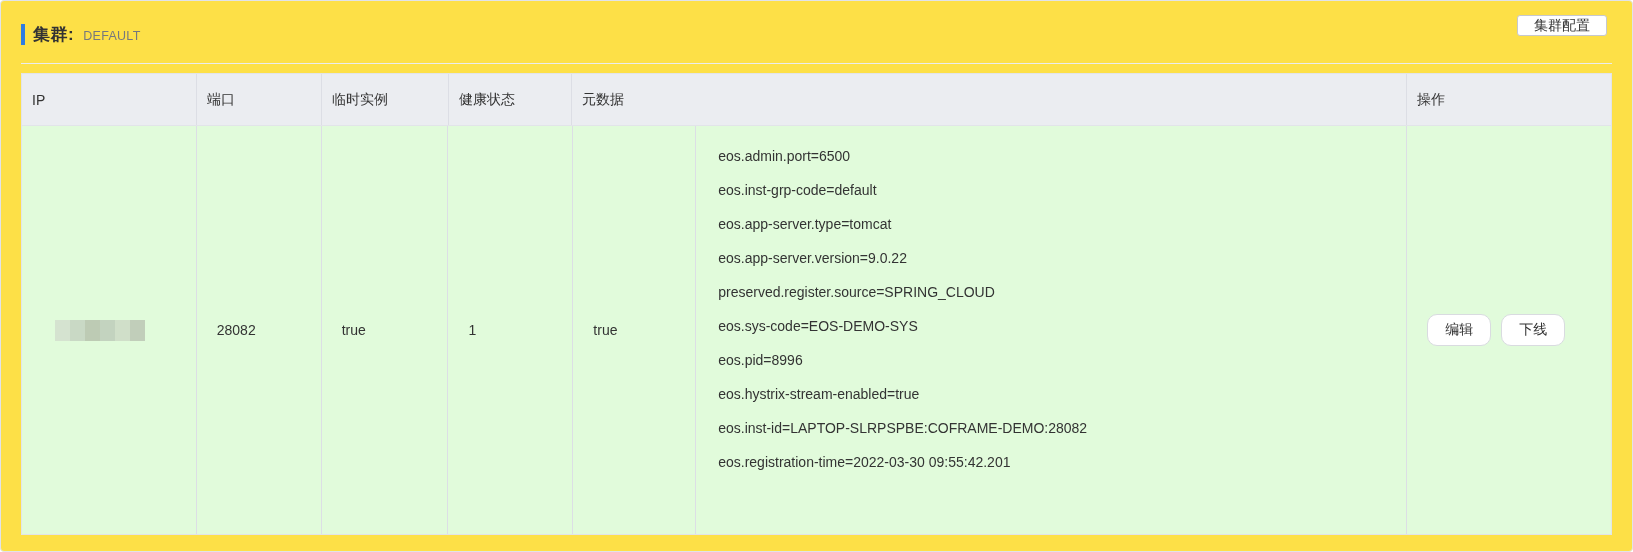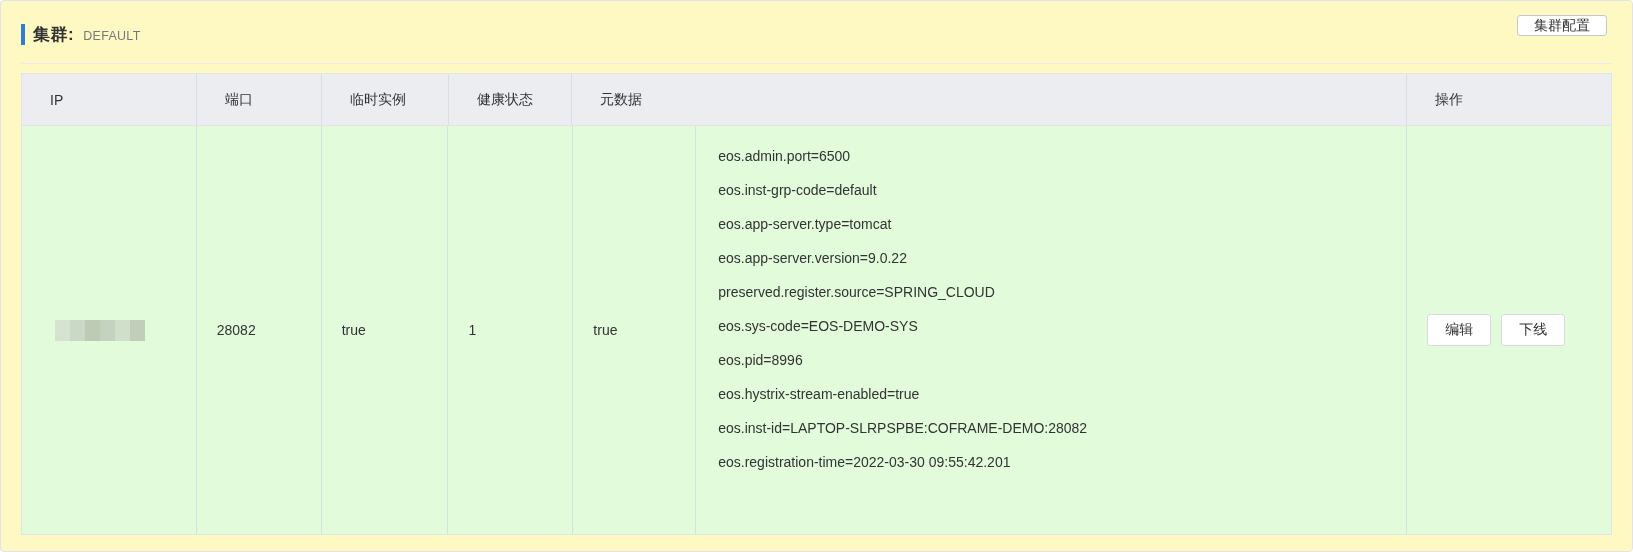--- a/index.html
+++ b/index.html
@@ -7,21 +7,21 @@
   body {
     font-family: "Liberation Sans", "DejaVu Sans", sans-serif;
     color: #333;
     width: 1633px;
     height: 552px;
   }
   .card {
     position: relative;
     width: 1633px;
     height: 552px;
-    background: #fef9c3;
+    background: #fde047;
     border: 1px solid #e1e3e8;
     border-radius: 4px;
   }
   
   .page-header {
     position: relative;
     height: 63px;
     margin: 0 20px;
     border-bottom: 1px solid #eaecef;
     display: flex;
@@ -85,21 +85,21 @@
   .col-ip       { width: 175px; }
   .col-port     { width: 125px; }
   .col-ephemeral{ width: 127px; }
   .col-weight   { width: 125px; }
   .col-healthy  { width: 123px; }
   .col-meta     { width: 712px; flex: 1 1 auto; }
   .col-actions  { width: 204px; }
   .t-head .cell {
     display: flex;
     align-items: center;
-    padding-left: 28px;
+    padding-left: 10px;
     font-size: 14px;
     color: #333;
   }
   .t-row .cell-val {
     display: flex;
     align-items: center;
     padding-left: 20px;
     font-size: 14px;
     color: #333;
   }
@@ -113,21 +113,21 @@
     display: flex;
     align-items: center;
     padding-left: 20px;
     gap: 10px;
   }
   .row-btn {
     height: 32px;
     padding: 0 17px;
     background: #fff;
     border: 1px solid #d9dbe0;
-    border-radius: 3px;
+    border-radius: 10px;
     font-size: 14px;
     color: #333;
     font-family: inherit;
     cursor: pointer;
   }
   
   .ip-cell-inner {
     display: flex;
     align-items: center;
     height: 100%;

